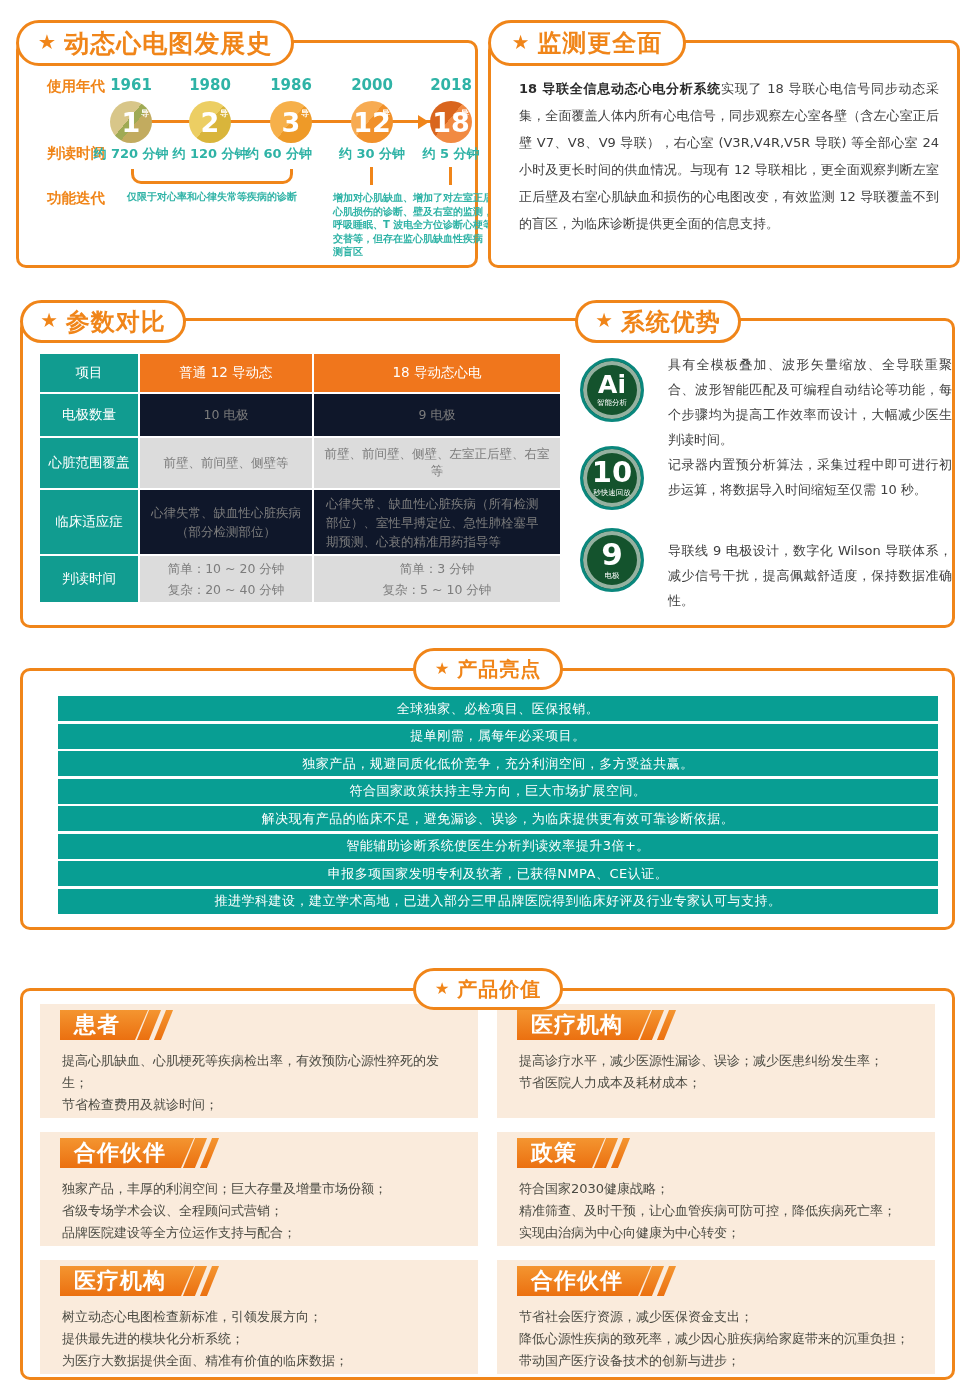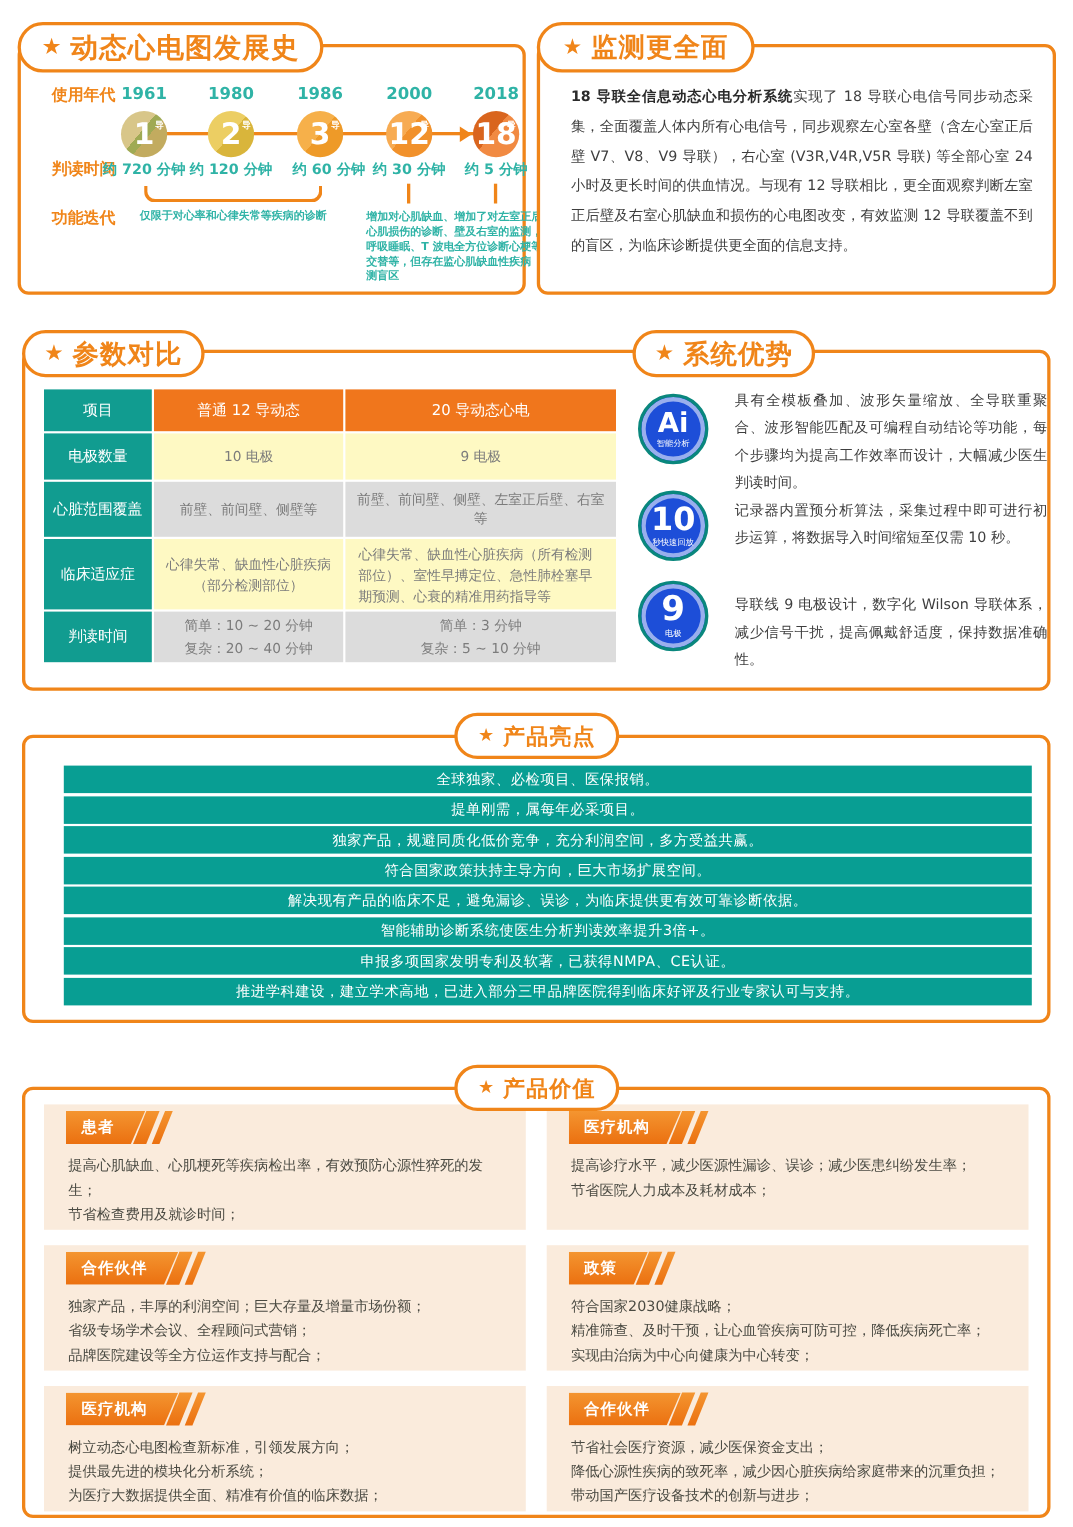--- a/index.html
+++ b/index.html
@@ -41,46 +41,46 @@
   .monitor-body b { color:#2B2B2B; }
 
   
   .cmp-table { position:absolute; left:40px; top:354px; display:grid;
                grid-template-columns:98px 172px 246px; grid-template-rows:38px 42px 50px 64px 46px;
                gap:2px; z-index:2; }
   .tc { display:flex; flex-direction:column; align-items:center; justify-content:center;
         text-align:center; font-size:12.5px; color:#7C7C7C; padding:0 8px; }
   .th-teal  { background:#119C90; color:#fff; font-size:13.5px; }
   .th-orange{ background:#F0761C; color:#fff; font-size:13.5px; }
-  .cell-light { background:#fef9c3; }
+  .cell-light { background:#0f172a; }
   .cell-dark  { background:#DCDCDC; }
   .cell-left  { align-items:flex-start; text-align:left; padding:0 12px; line-height:19px; }
   .two-line { line-height:21px; }
 
   
   .adv-badge { position:absolute; width:64px; height:64px; border-radius:50%;
-               background:#1d4ed8; border:3px solid #0A877D;
+               background:#14532d; border:3px solid #0A877D;
                box-shadow:inset 0 0 0 4px rgba(255,255,255,.55);
                display:flex; flex-direction:column; align-items:center; justify-content:center; z-index:2; }
   .adv-badge .big { color:#fff; font-weight:bold; line-height:1; }
   .adv-badge .cap { color:#fff; font-size:7.5px; margin-top:1px; white-space:nowrap; }
   .adv-text { position:absolute; left:668px; width:284px; font-size:13px; line-height:25px;
               color:#3E3E3E; text-align:justify; }
 
   
   .hl-list { position:absolute; left:58px; top:696px; width:880px; display:flex;
              flex-direction:column; gap:2.5px; z-index:2; }
   .hl-bar { height:25px; background:#089E93; color:#fff; font-size:13px;
             display:flex; align-items:center; justify-content:center; letter-spacing:.5px; }
 
   
   .card { position:absolute; width:438px; height:114px; background:#FAEBDC; }
   .ribbon { position:absolute; left:20px; top:6px; height:30px; display:flex; align-items:stretch; z-index:2; }
   .ribbon-body { background:linear-gradient(180deg,#F49530,#EB7010); color:#fff; font-weight:bold;
-                 font-size:14px; padding:0 28px 0 14px; display:flex; align-items:center;
+                 font-size:22px; padding:0 28px 0 14px; display:flex; align-items:center;
                  clip-path:polygon(0 0,100% 0,calc(100% - 13px) 100%,0 100%); letter-spacing:1px; }
   .slash { background:linear-gradient(180deg,#F49530,#EB7010); transform:skewX(-22deg); }
   .s1 { width:12px; margin-left:-5px; }
   .s2 { width:7px;  margin-left:5px; }
   .card-body { position:absolute; left:22px; top:46px; width:400px; font-size:13px;
                line-height:22px; color:#4A4A42; }
 </style>
 </head>
 <body>
 
@@ -116,21 +116,21 @@
         <span class="ms-num">12</span>
         <span class="ms-unit">导</span>
       </div>
     <div class="ms-circle m4" style="left:411px; top:58px;text-align:center;">
         <span class="ms-num">18</span>
         <span class="ms-unit">导</span>
       </div>
 
     <div class="ms-time" style="left:62px;  top:102px;">约 720 分钟</div>
     <div class="ms-time" style="left:141px; top:102px;">约 120 分钟</div>
-    <div class="ms-time" style="left:230px; top:102px;">约 60 分钟</div>
+    <div class="ms-time" style="left:210px; top:102px;">约 60 分钟</div>
     <div class="ms-time" style="left:303px; top:102px;">约 30 分钟</div>
     <div class="ms-time" style="left:382px; top:102px;">约 5 分钟</div>
 
     <div class="bracket" style="left:112px; top:126px; width:162px; height:15px;"></div>
     <div class="note note-center" style="left:78px; top:147px; width:230px;">仅限于对心率和心律失常等疾病的诊断</div>
 
     <div class="tick" style="left:351px; top:124px; height:18px;"></div>
     <div class="tick" style="left:430px; top:124px; height:18px;"></div>
     <div class="note" style="left:314px; top:148px; width:88px;">增加对心肌缺血、心肌损伤的诊断、呼吸睡眠、T 波电交替等，但存在监测盲区</div>
     <div class="note" style="left:394px; top:148px; width:82px;">增加了对左室正后壁及右室的监测，全方位诊断心梗等心肌缺血性疾病</div>
@@ -156,21 +156,21 @@
     <span>参数对比</span>
   </div>
   <div class="pill" style="left:575px; top:300px; width:166px; height:43px; font-size:24px;">
     <span class="star">★</span>
     <span>系统优势</span>
   </div>
 
   <div class="cmp-table">
     <div class="tc th-teal">项目</div>
     <div class="tc th-orange">普通 12 导动态</div>
-    <div class="tc th-orange">20 导动态心电</div>
+    <div class="tc th-orange">18 导动态心电</div>
 
     <div class="tc th-teal">电极数量</div>
     <div class="tc cell-light">10 电极</div>
     <div class="tc cell-light">9 电极</div>
 
     <div class="tc th-teal">心脏范围覆盖</div>
     <div class="tc cell-dark">前壁、前间壁、侧壁等</div>
     <div class="tc cell-dark">前壁、前间壁、侧壁、左室正后壁、右室等</div>
 
     <div class="tc th-teal">临床适应症</div>

